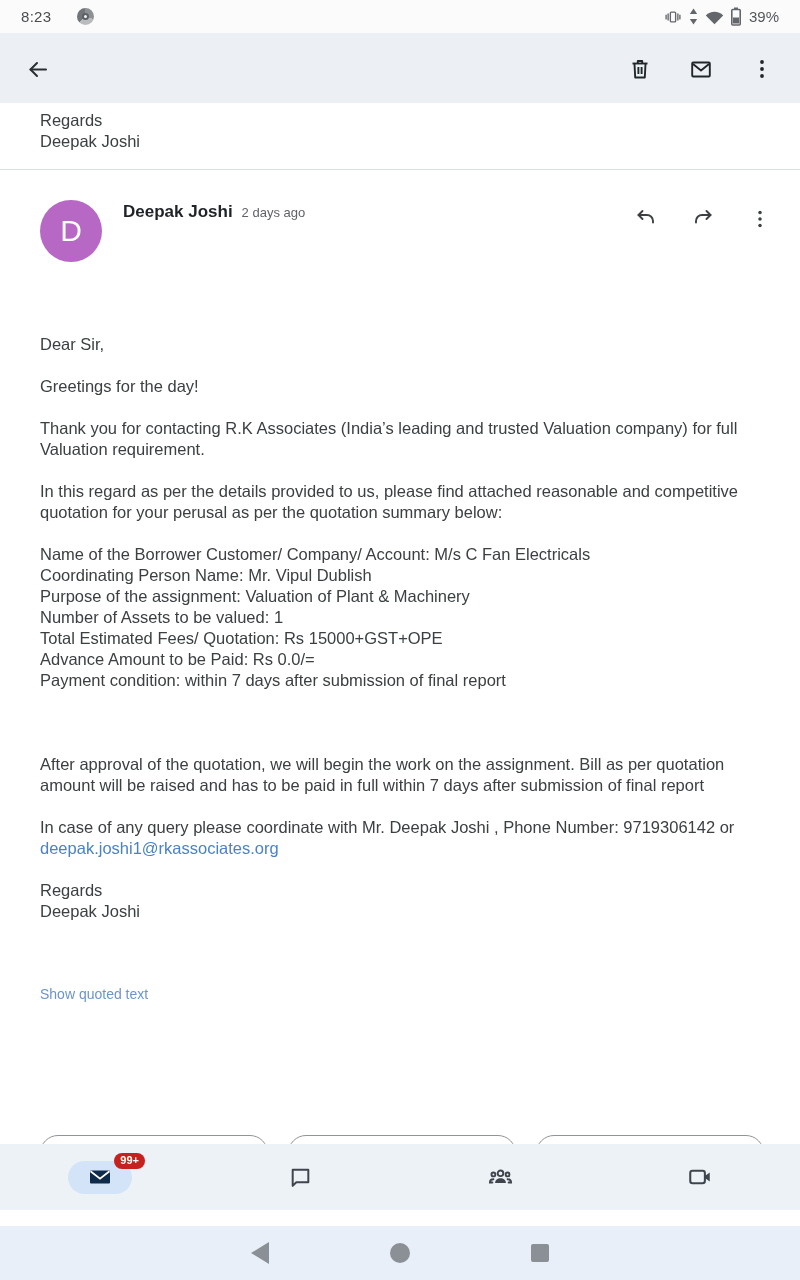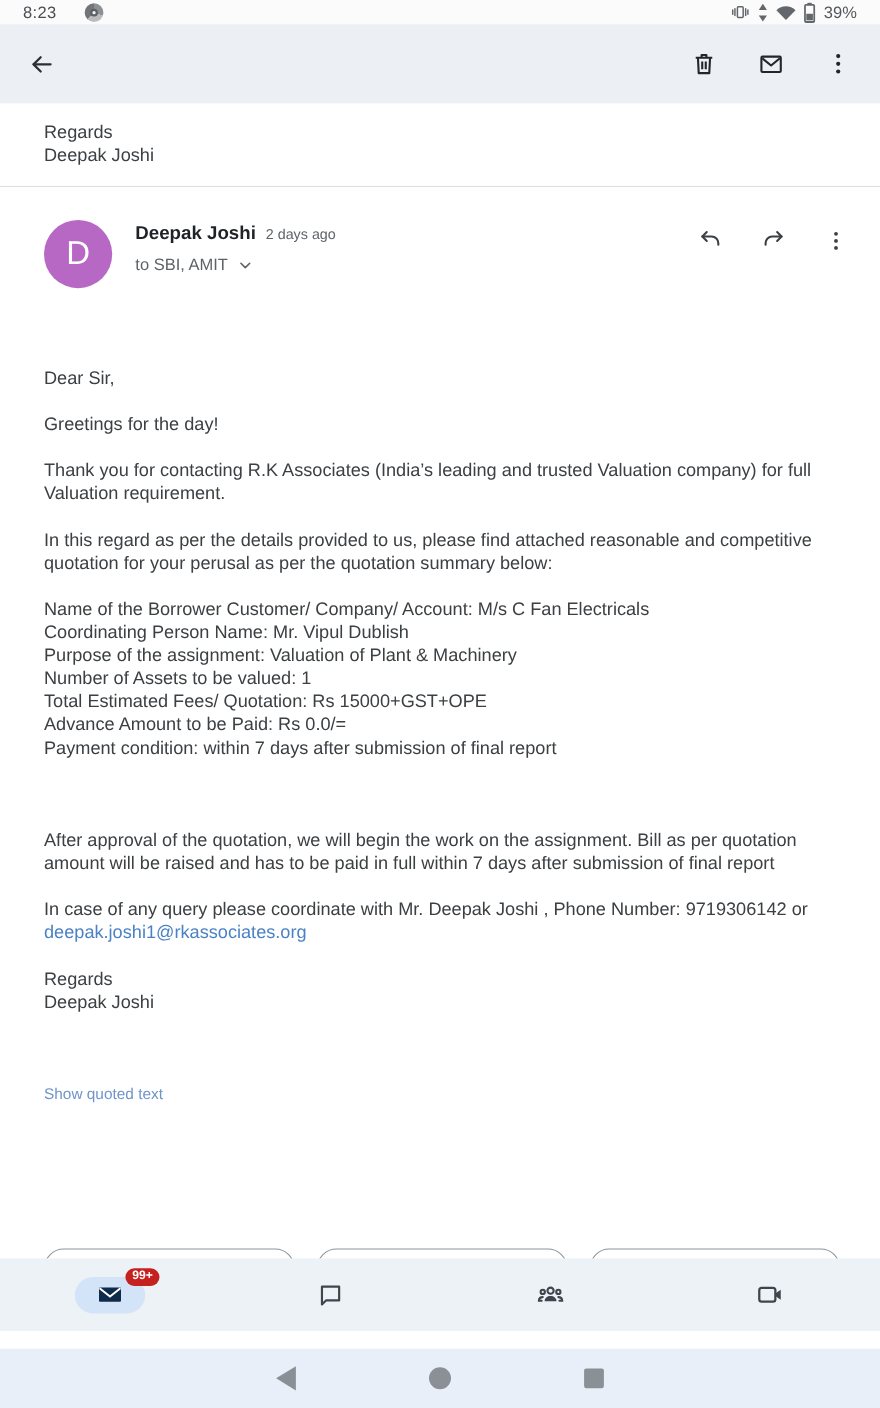--- a/index.html
+++ b/index.html
@@ -4,21 +4,21 @@
 <style>
   * { margin:0; padding:0; box-sizing:border-box; }
   html,body { background:#fff; }
   .screen {
     position:relative; width:800px; height:1280px; overflow:hidden;
     background:#fff; font-family:"Liberation Sans", sans-serif; color:#3c4043;
   }
 
   
   .status-bar {
-    height:22px; background:#fbfbfb; display:flex; align-items:center;
+    height:33px; background:#fbfbfb; display:flex; align-items:center;
     padding:0 21px; font-size:15px; color:#4a4e52;
   }
   .status-time { letter-spacing:.3px; }
   .chrome-icon { width:17px; height:17px; border-radius:50%; margin-left:26px;
     background:conic-gradient(#8d9094 0 30%, #b9bcbf 0 63%, #71757a 0 100%);
     display:flex; align-items:center; justify-content:center; }
   .chrome-icon .hub { width:7px; height:7px; background:#f3f3f3; border:2px solid #5d6165; border-radius:50%; }
   .status-right { margin-left:auto; display:flex; align-items:center; gap:6px; color:#63676b; }
   .status-right svg { display:block; }
   .battery-pct { font-size:15px; color:#54585c; margin-left:1px; }
@@ -167,26 +167,20 @@
     <div class="divider"></div>
 
     <div class="email-header">
       <div class="avatar">
         <span>D</span>
       </div>
       <div class="sender-block">
         <div class="sender-row">
           <span class="sender-name">Deepak Joshi</span>
           <span class="sent-time">2 days ago</span>
-        </div>
-        <div class="to-row">
-          <span>to SBI, AMIT</span>
-          <svg width="16" height="16" viewBox="0 0 24 24" fill="none" stroke="#5f6368" stroke-width="2.2" stroke-linecap="round" stroke-linejoin="round">
-              <path d="M6 9.5 12 15.5 18 9.5"></path>
-            </svg>
         </div>
       </div>
       <div class="header-actions">
         <span class="icon-btn">
           <svg width="25" height="25" viewBox="0 0 24 24" fill="none" stroke="#3c4043" stroke-width="1.9" stroke-linecap="round" stroke-linejoin="round">
             <path d="M4.5 7.5 h8.5 a6 6 0 0 1 6 6 v1.5"></path>
             <path d="M8.5 11.5 4.5 7.5 8.5 3.5"></path>
           </svg>
         </span>
         <span class="icon-btn">

